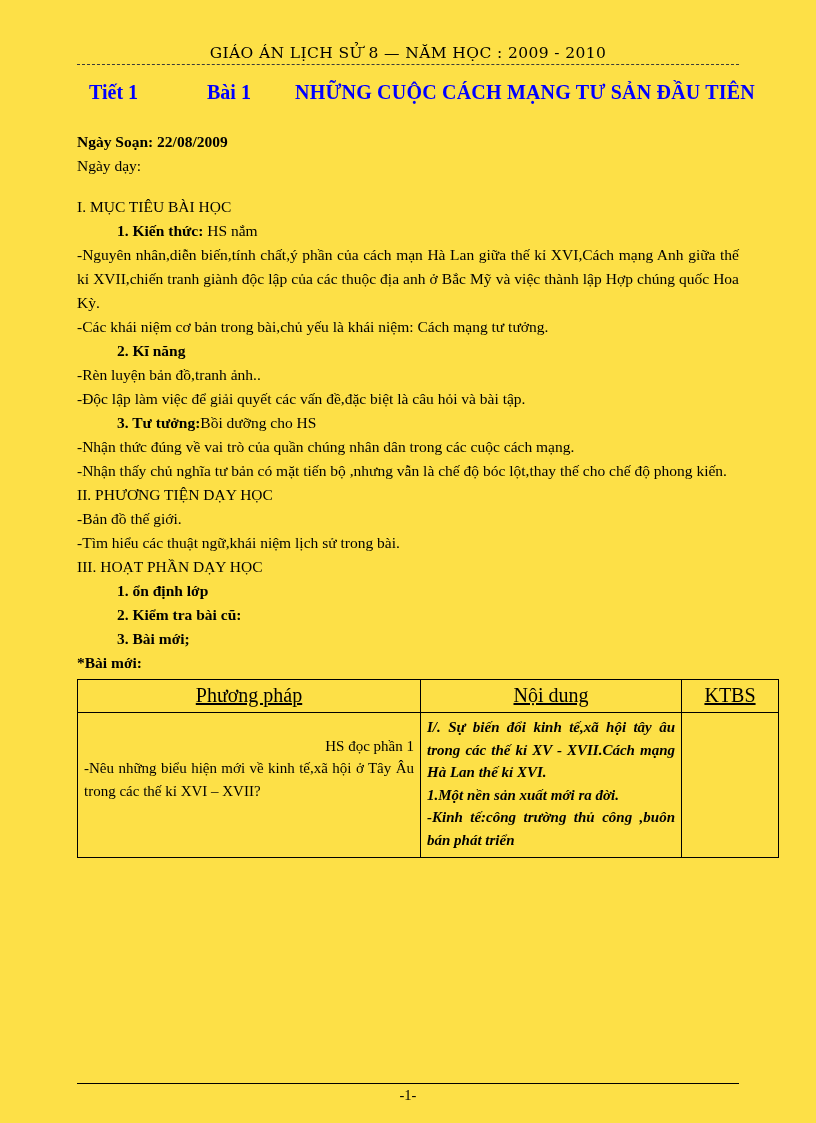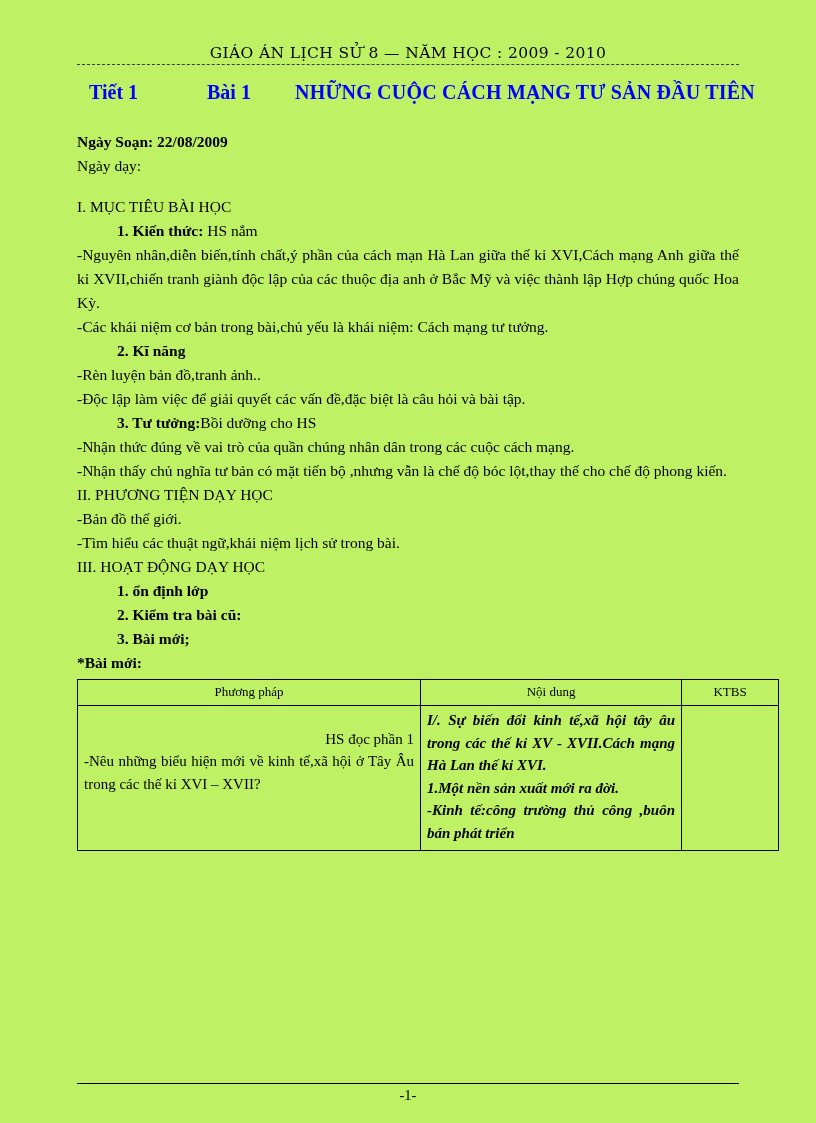--- a/index.html
+++ b/index.html
@@ -13,21 +13,21 @@
     font-family: "Liberation Serif", "DejaVu Serif", serif;
     color: #000000;
     overflow: hidden;
     position: relative;
   }
   .page {
     position: absolute;
     left: 0; top: 0;
     width: 816px;
     height: 1123px;
-    background: #bef264;
+    background: #fde047;
     box-sizing: border-box;
   }
   .content {
     position: absolute;
     left: 77px;
     top: 44px;
     width: 662px;
   }
 
   
@@ -95,22 +95,23 @@
     font-size: 15px;
   }
   table.lesson-table td, table.lesson-table th {
     border: 1px solid #000;
     vertical-align: top;
     padding: 3px 6px;
   }
   table.lesson-table th {
     text-align: center;
     font-weight: 400;
-    font-size: 13px;
+    font-size: 20px;
     padding: 4px 6px 5px 6px;
+    text-decoration: underline;
   }
   th.c1 { width: 330px; }
   th.c2 { width: 248px; }
   th.c3 { width: 84px; font-weight: 700; }
   td.cell-method { height: 138px; }
   td.cell-content { font-weight: 700; font-style: italic; }
   .cell-method .center-line { text-align: right; padding: 22px 0 2px 0; }
   .cell-method .q { text-align: justify; text-align-last: left; line-height: 1.5; }
   .cell-content p { margin: 0; line-height: 1.5; }
   .cell-content .justp { text-align: justify; text-align-last: left; }
@@ -162,21 +163,21 @@
       <p class="ln">-Độc lập làm việc để giải quyết các vấn đề,đặc biệt là câu hỏi và bài tập.</p>
 
       <p class="ln indent1"><span class="b">3. Tư tưởng:</span><span>Bồi dưỡng cho HS</span></p>
       <p class="ln">-Nhận thức đúng về vai trò của quần chúng nhân dân trong các cuộc cách mạng.</p>
       <p class="ln just">-Nhận thấy chủ nghĩa tư bản có mặt tiến bộ ,nhưng vẫn là chế độ bóc lột,thay thế cho chế độ phong kiến.</p>
 
       <p class="ln">II. PHƯƠNG TIỆN DẠY HỌC</p>
       <p class="ln">-Bản đồ thế giới.</p>
       <p class="ln">-Tìm hiểu các thuật ngữ,khái niệm lịch sử trong bài.</p>
 
-      <p class="ln">III. HOẠT ĐỘNG DẠY HỌC</p>
+      <p class="ln">III. HOẠT PHẦN DẠY HỌC</p>
       <p class="ln indent1 b">1. ổn định lớp</p>
       <p class="ln indent1 b">2. Kiểm tra bài cũ:</p>
       <p class="ln indent1 b">3. Bài mới;</p>
 
 
       <p class="ln b">*Bài mới:</p>
     </div>
 
     <table class="lesson-table">
       <thead>

